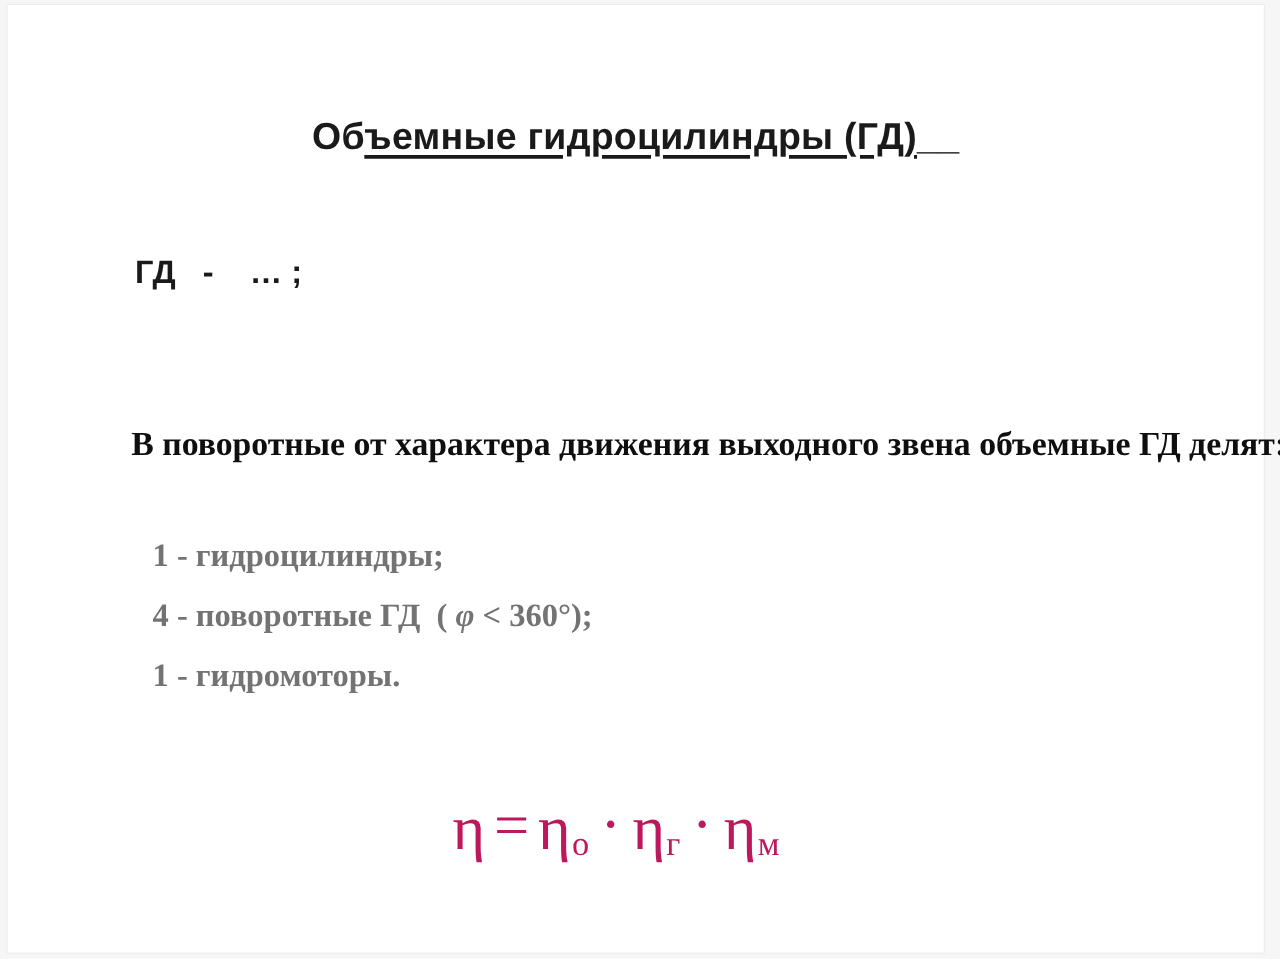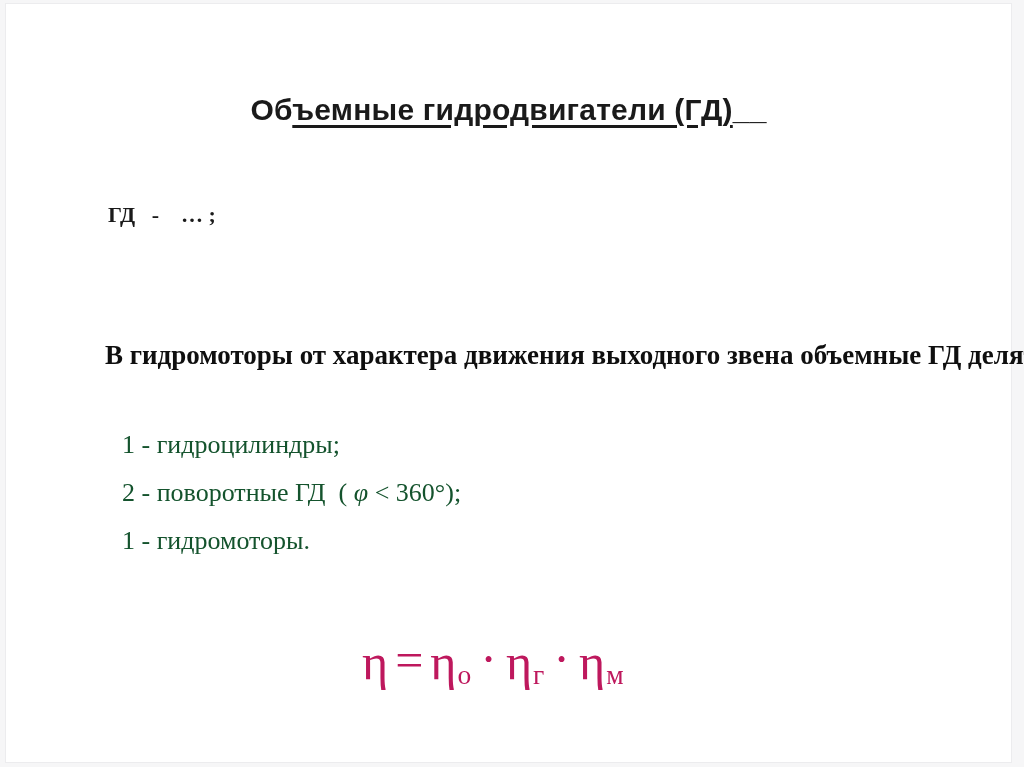--- a/index.html
+++ b/index.html
@@ -41,23 +41,23 @@
   }
   .slide-title .u-seg {
     text-decoration: underline;
     text-decoration-thickness: 2.5px;
     text-underline-offset: 5px;
   }
   .definition-line {
     position: absolute;
     left: 102px;
     top: 198px;
-    font-family: Liberation Serif, serif;
+    font-family: Liberation Sans, sans-serif;
     font-weight: bold;
-    font-size: 22px;
+    font-size: 26px;
     color: #1a1a1a;
     white-space: pre;
   }
   .classification {
     position: absolute;
     left: 99px;
     top: 336px;
     font-family: "Liberation Serif", "DejaVu Serif", serif;
     font-weight: bold;
     font-size: 27px;
@@ -66,23 +66,23 @@
   }
   .classification .u-seg {
     text-decoration-thickness: 2px;
     text-underline-offset: 4px;
   }
   .hd-list {
     position: absolute;
     left: 116px;
     top: 426px;
     font-family: "Liberation Serif", "DejaVu Serif", serif;
-    font-weight: normal;
+    font-weight: bold;
     font-size: 26px;
-    color: #14532d;
+    color: #737373;
   }
   .hd-list .row {
     height: 48px;
     white-space: pre;
   }
   .hd-list .phi {
     font-style: italic;
   }
   .formula {
     position: absolute;
@@ -112,28 +112,28 @@
     top: 0.18em;
     margin-left: 1px;
   }
 </style>
 </head>
 <body>
 
 <div class="stage">
   <div class="slide">
 
-    <div class="slide-title"><span>Об</span><span class="u-seg">ъемные гидродвигатели (ГД)</span><span>__</span></div>
+    <div class="slide-title"><span>Об</span><span class="u-seg">ъемные гидроцилиндры (ГД)</span><span>__</span></div>
 
     <div class="definition-line">ГД   -    … ;</div>
 
-    <div class="classification"><span>В гидромоторы </span><span class="u-seg">от характера движения выходного звена </span><span>объемные ГД делят:</span></div>
+    <div class="classification"><span>В поворотные </span><span class="u-seg">от характера движения выходного звена </span><span>объемные ГД делят:</span></div>
 
     <div class="hd-list">
       <div class="row"><span>1 - гидроцилиндры;</span><span class="phi"></span><span></span></div>
-      <div class="row"><span>2 - поворотные ГД  ( </span><span class="phi">φ</span><span> &lt; 360°);</span></div>
+      <div class="row"><span>4 - поворотные ГД  ( </span><span class="phi">φ</span><span> &lt; 360°);</span></div>
       <div class="row"><span>1 - гидромоторы.</span><span class="phi"></span><span></span></div>
     </div>
 
     <div class="formula"><span>η</span><span class="eq">=</span><span>η</span><span class="sub">о</span><span class="dot">·</span><span>η</span><span class="sub">г</span><span class="dot">·</span><span>η</span><span class="sub">м</span></div>
 
   </div>
 </div>
 
 </body></html>

